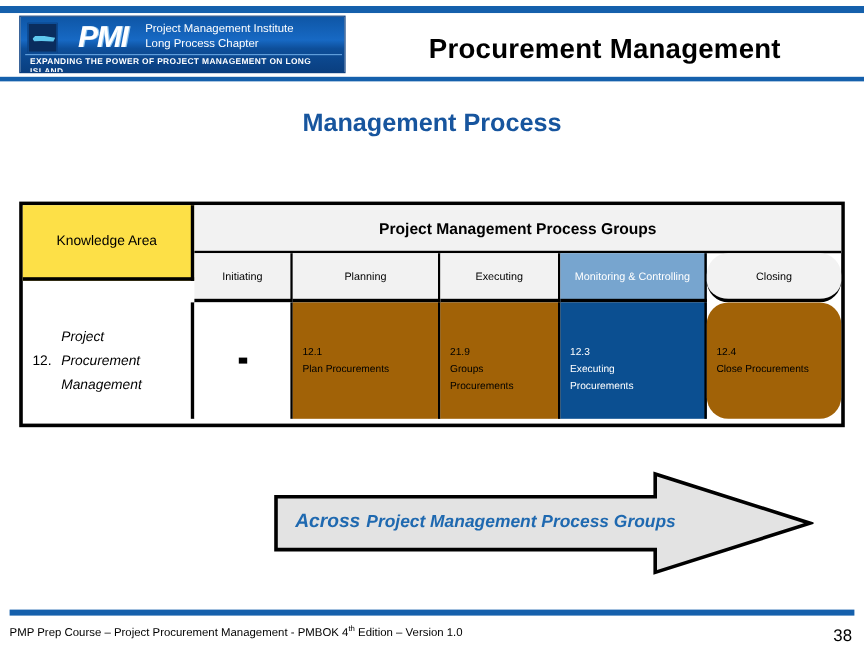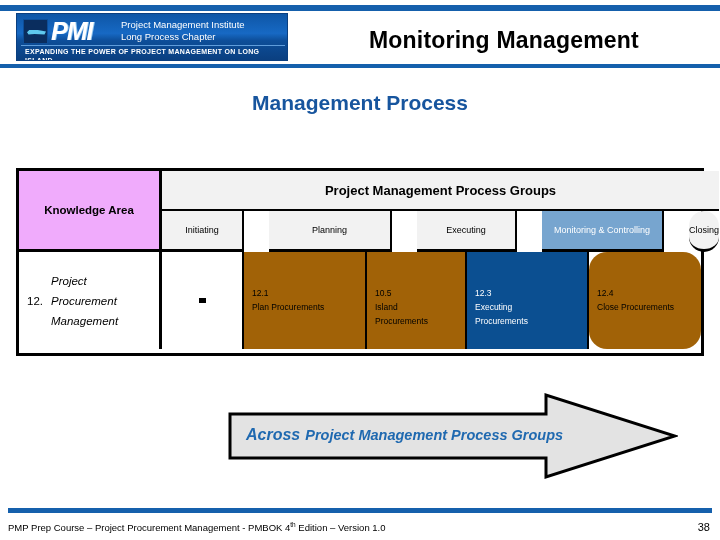--- a/index.html
+++ b/index.html
@@ -39,21 +39,21 @@
     box-sizing:border-box;position:relative;flex:0 0 auto;
   }
   .logo-island::after{
     content:"";position:absolute;left:3px;top:10px;width:19px;height:5px;
     background:#5fc8ee;
     clip-path:polygon(0% 55%,12% 10%,40% 0%,72% 22%,100% 40%,92% 100%,40% 92%,8% 98%);
   }
   .logo-pmi{
     font-family:"Liberation Sans", sans-serif;
     font-weight:bold;font-style:italic;font-size:25px;line-height:25px;
-    color:#ffffff;letter-spacing:-1px;margin-left:3px;
+    color:#ffffff;letter-spacing:-1px;margin-left:17px;
     text-shadow:1px 0 0 #8fc4ee;
   }
   .logo-lines{
     position:absolute;left:104px;top:5px;
     color:#ffffff;font-size:9.5px;line-height:11.5px;
     font-family:"Liberation Sans", sans-serif;
   }
   .logo-tag{
     position:absolute;left:8px;top:33px;width:262px;
     color:#ffffff;font-size:7px;line-height:9px;font-weight:bold;
@@ -90,34 +90,34 @@
 
   
   .matrix{
     position:absolute;left:16px;top:168px;width:688px;height:188px;
     border:3px solid #000000;box-sizing:border-box;background:#ffffff;
   }
   .m-row{display:flex;}
   .m-body{height:97px;}
 
   .ka-cell{
-    width:143px;flex:0 0 143px;height:81px;
-    background:#f0abfc;border-right:3px solid #000000;border-bottom:3px solid #000000;
+    width:143px;flex:0 0 143px;height:63px;
+    background:#fde047;border-right:3px solid #000000;border-bottom:3px solid #000000;
     box-sizing:border-box;
     display:flex;align-items:center;justify-content:center;
-    font-size:11.5px;font-weight:bold;color:#000000;
+    font-size:11.5px;font-weight:normal;color:#000000;
   }
   .pmpg-cell{
     flex:1 1 auto;height:40px;
     background:#f2f2f2;border-bottom:2px solid #000000;
     box-sizing:border-box;
     display:flex;align-items:center;justify-content:center;
     font-size:13px;font-weight:bold;color:#000000;
   }
-  .sub-hdr-wrap{flex:1 1 auto;display:flex;height:41px;gap:25px;}
+  .sub-hdr-wrap{flex:1 1 auto;display:flex;height:41px;}
   .sub-hdr{
     border-right:2px solid #000000;border-bottom:3px solid #000000;
     box-sizing:border-box;background:#f2f2f2;
     display:flex;align-items:center;justify-content:center;text-align:center;
     font-size:9px;color:#000000;line-height:12px;
   }
   .sub-hdr.last{border-right:none;}
   .sub-hdr.hl{background:#77a5cf;color:#ffffff;}
 
   .ka-body{
@@ -173,21 +173,21 @@
   
   .foot-rule{
     position:absolute;left:8px;top:508px;width:704px;height:5px;background:#1560ac;
   }
   .foot-text{
     position:absolute;left:8px;top:521px;
     font-size:9.5px;color:#000000;font-family:"Liberation Sans", sans-serif;
   }
   .foot-page{
     position:absolute;right:10px;top:521px;
-    font-size:11px;color:#000000;font-family:"Liberation Sans", sans-serif;
+    font-size:14px;color:#000000;font-family:"Liberation Sans", sans-serif;
   }
   .sup{font-size:6.5px;vertical-align:super;}
 </style>
 </head>
 <body>
 
 <div class="top-rule"></div>
 <div class="top-rule2"></div>
 
 <div class="logo-block">
@@ -196,21 +196,21 @@
     <div class="logo-pmi">PMI</div>
   </div>
   <div class="logo-lines">
     <div>Project Management Institute</div>
     <div>Long Process Chapter</div>
   </div>
   <div class="logo-rule"></div>
   <div class="logo-tag">Expanding the Power of Project Management on Long Island</div>
 </div>
 
-<div class="deck-title">Monitoring Management</div>
+<div class="deck-title">Procurement Management</div>
 
 <div class="header-rule"></div>
 <div class="header-rule-b"></div>
 
 <div class="subtitle">
   <div>Management Process</div>
 </div>
 
 <div class="matrix">
 
@@ -242,22 +242,22 @@
       <div class="dash-cell c-init">
         <span class="dash-mark"></span>
       </div>
 
       <div class="body-cell c-plan">
         <span class="code">12.1</span>
         <span class="nm">Plan Procurements</span>
       </div>
 
       <div class="body-cell c-exec">
-        <span class="code">10.5</span>
-        <span class="nm">Island</span>
+        <span class="code">21.9</span>
+        <span class="nm">Groups</span>
         <span class="nm">Procurements</span>
       </div>
 
       <div class="body-cell c-moni hl">
         <span class="code">12.3</span>
         <span class="nm">Executing</span>
         <span class="nm">Procurements</span>
       </div>
 
       <div class="body-cell c-clos last">

